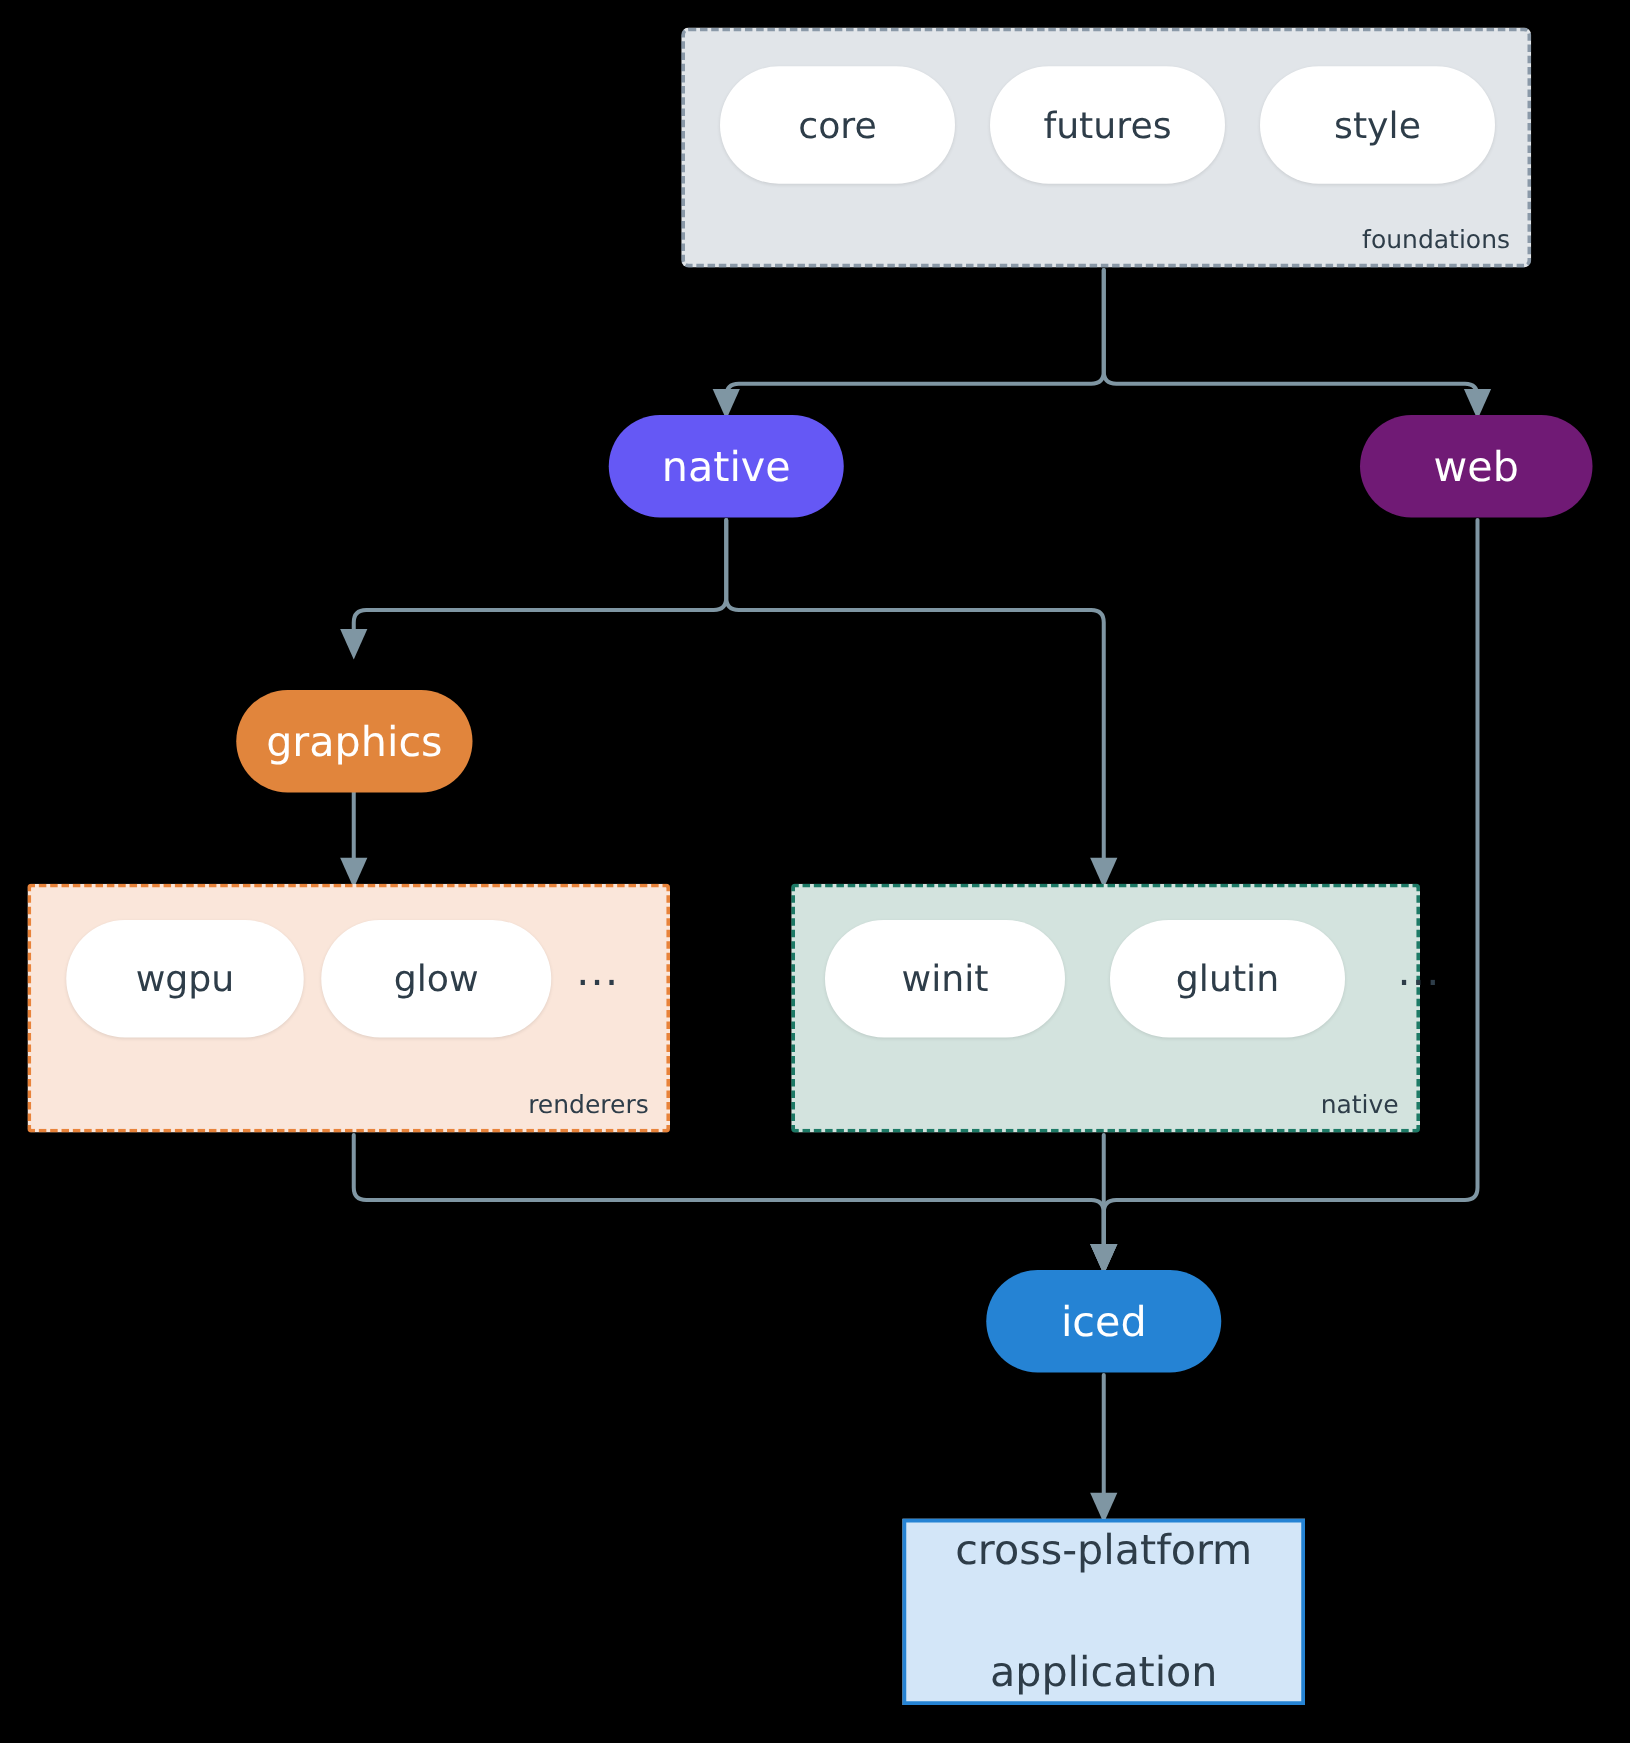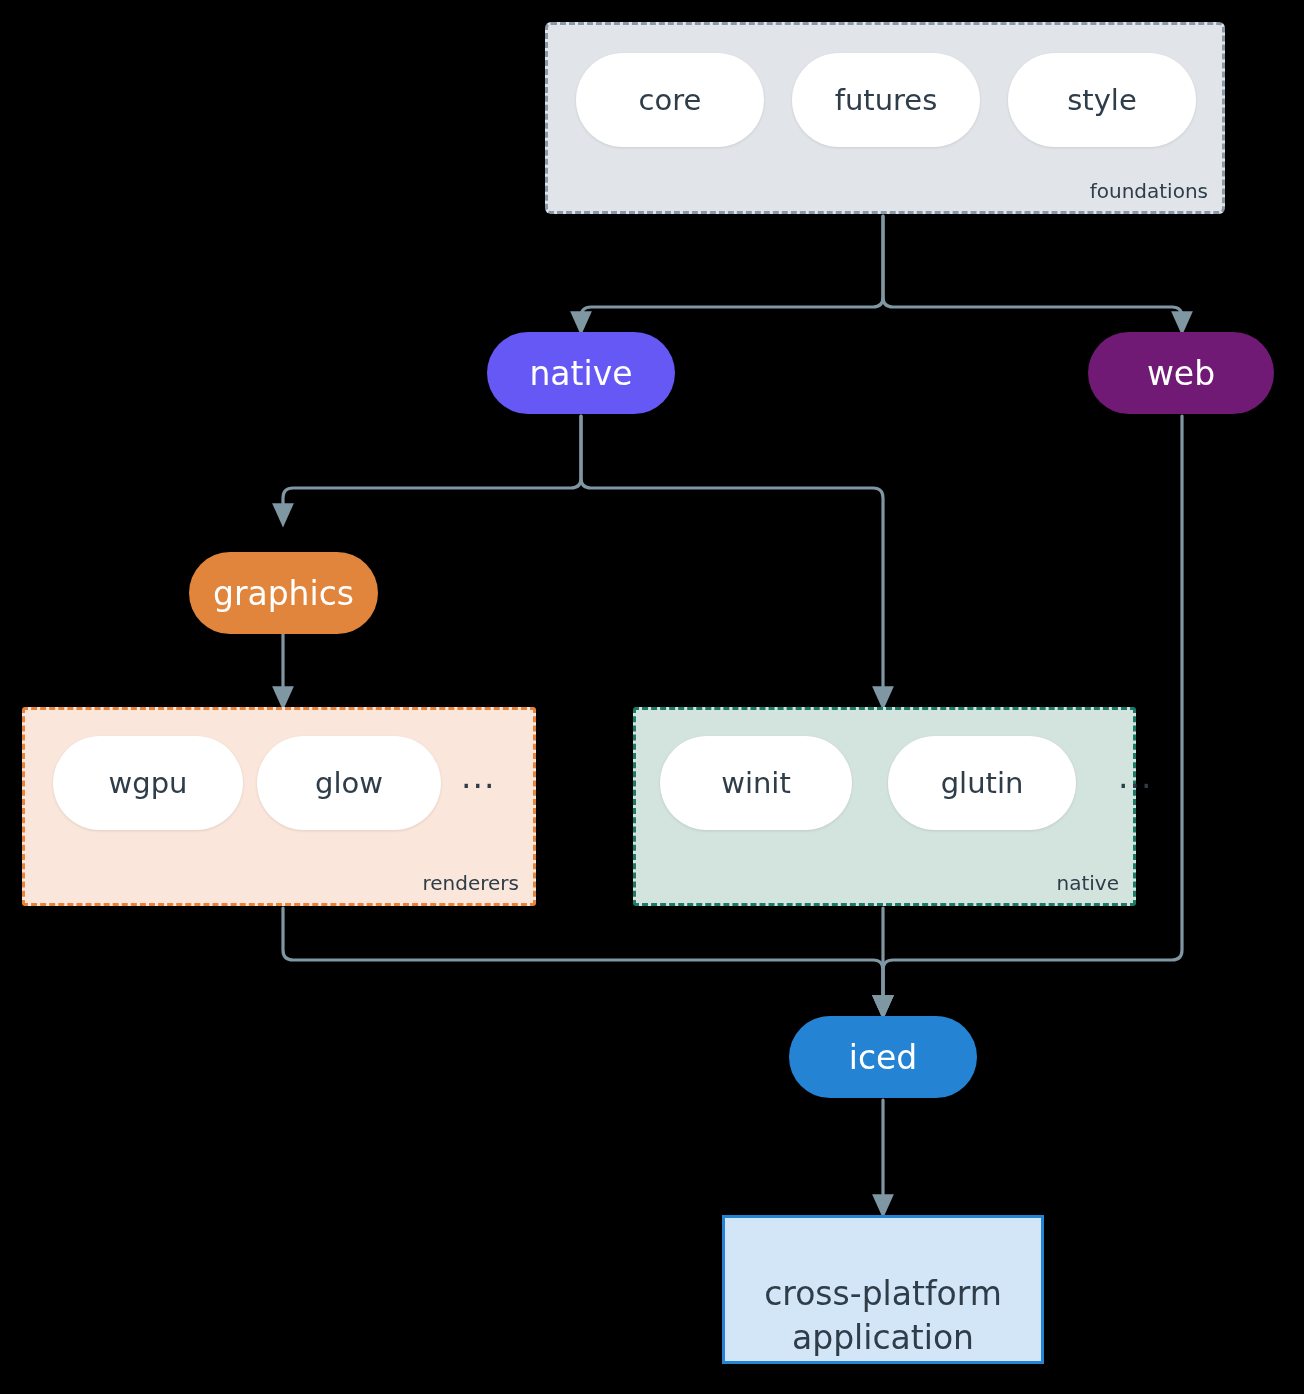--- a/index.html
+++ b/index.html
@@ -166,21 +166,21 @@
     left: 722px;
     top: 1215px;
     width: 322px;
     height: 149px;
     box-sizing: border-box;
     background: #d3e6f8;
     border: 3px solid #2583d4;
     display: flex;
     flex-direction: column;
     align-items: center;
-    justify-content: flex-end;
+    justify-content: space-between;
     font-size: 33px;
     color: #2e3d49;
     line-height: 1.35;
     text-align: center;
   }
 </style>
 </head>
 <body>
 
 <div id="canvas">

